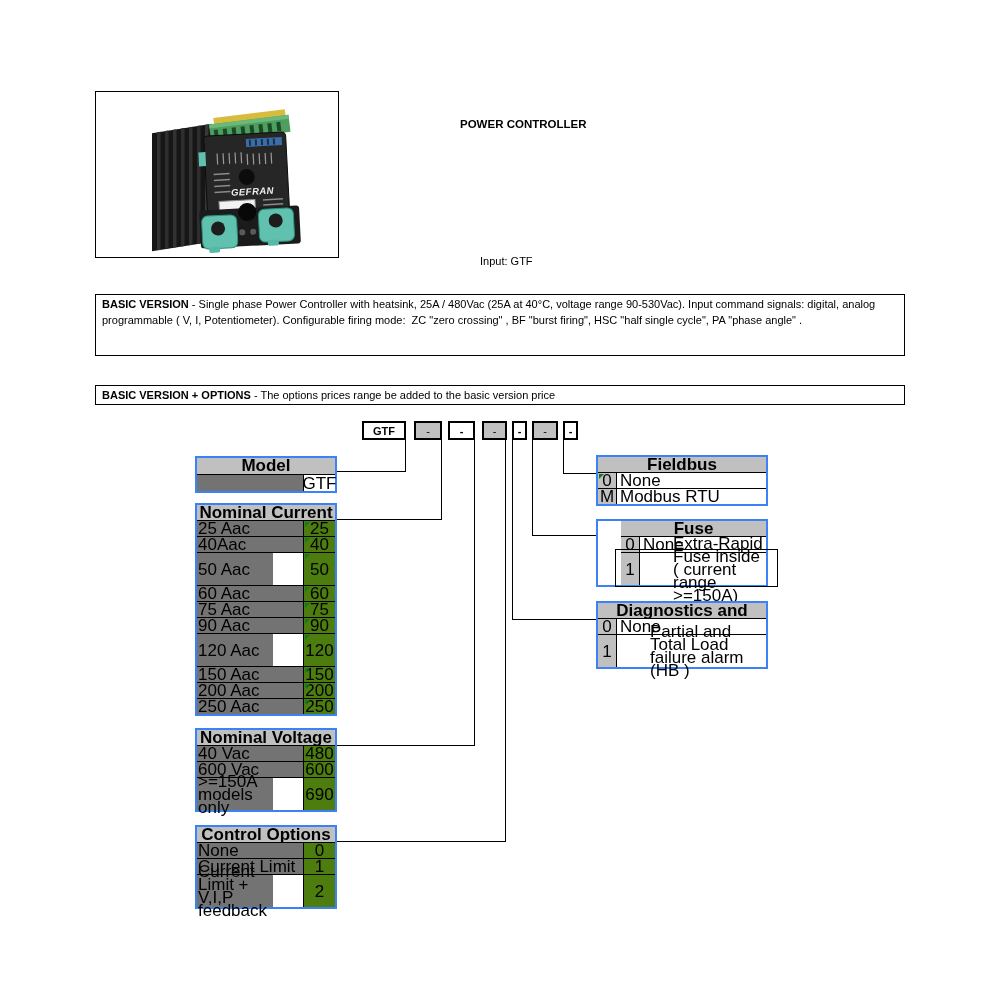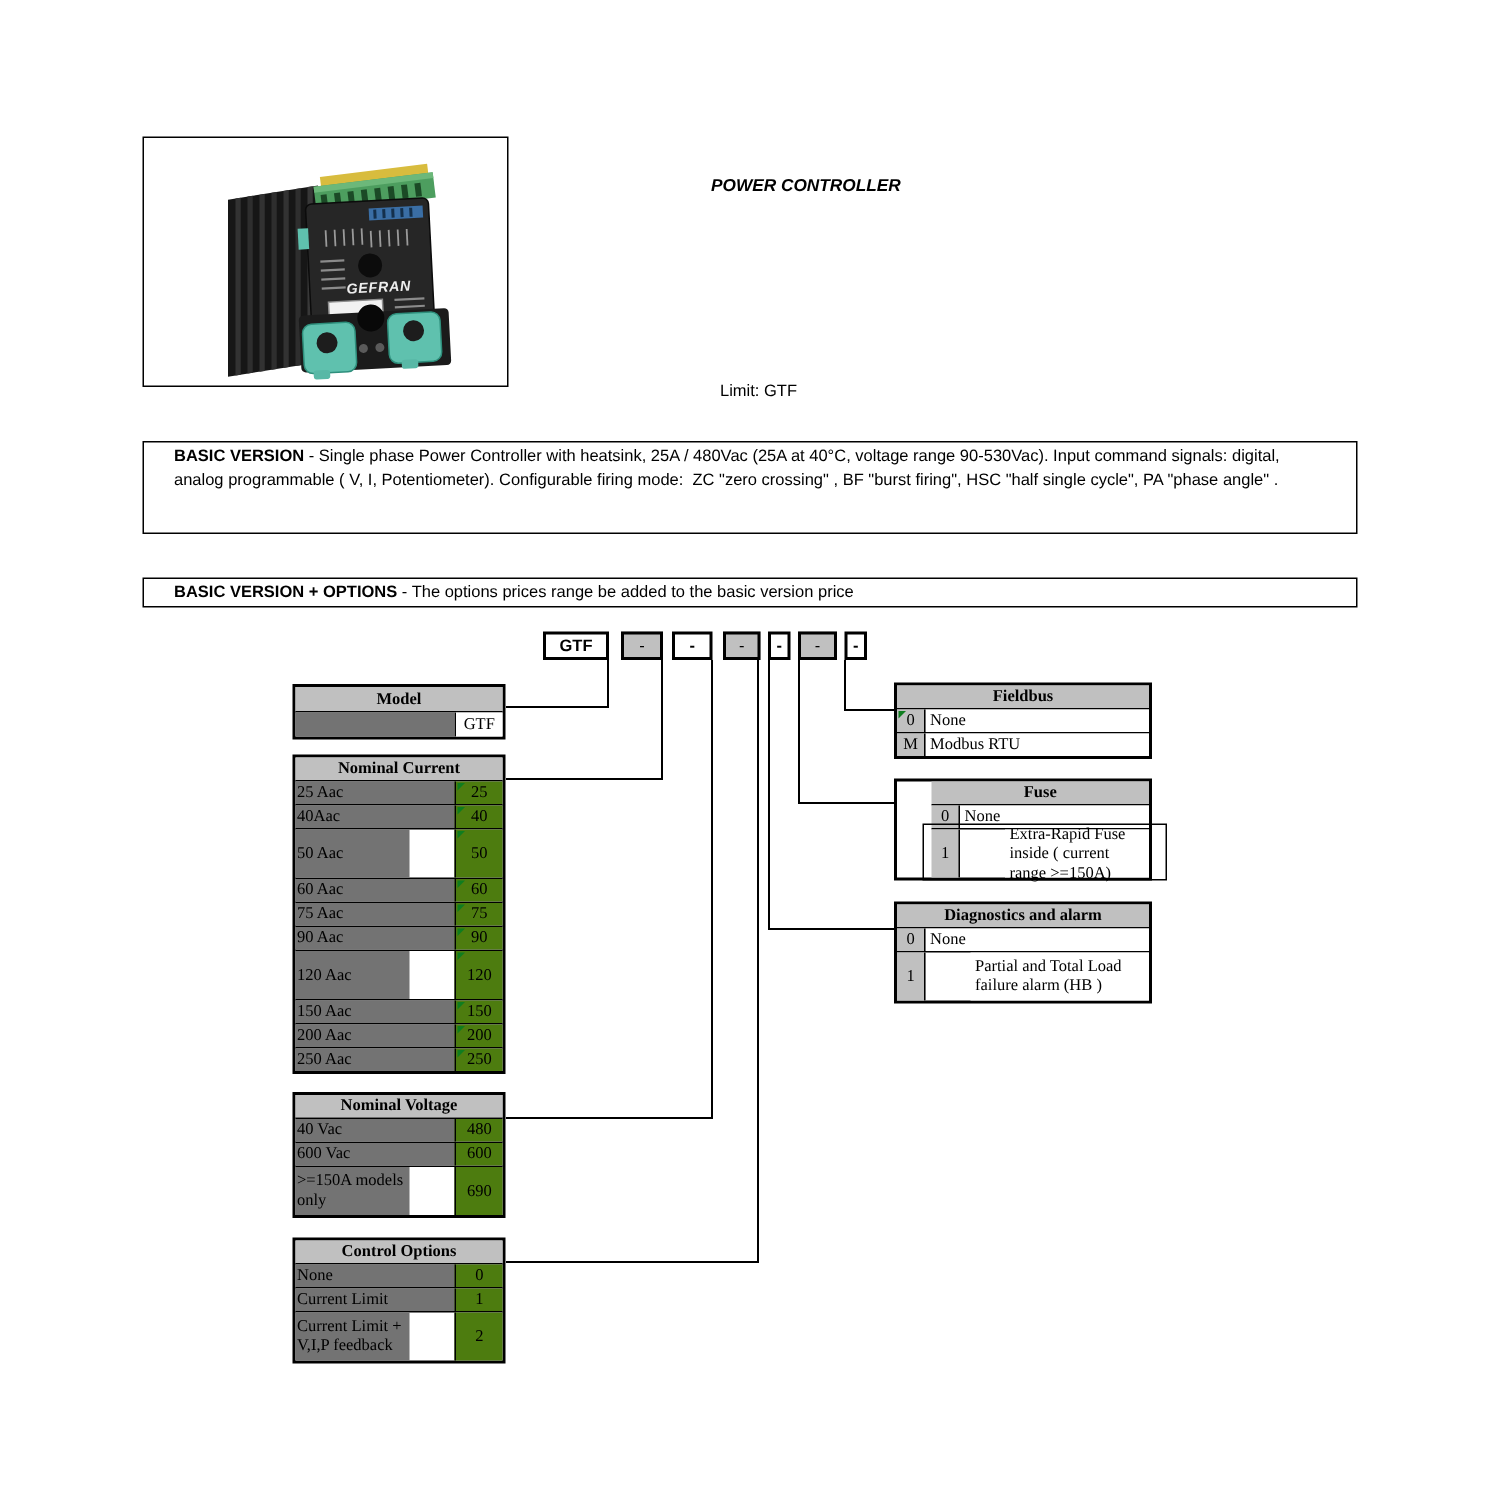--- a/index.html
+++ b/index.html
@@ -4,42 +4,42 @@
 <style>
   html,body{margin:0;padding:0;background:#fff;}
   .page{position:relative;width:1000px;height:1000px;background:#fff;
         font-family:"Liberation Sans",sans-serif;color:#000;overflow:hidden;}
   .abs{position:absolute;}
 
   
   .product-box{left:95px;top:91px;width:242px;height:165px;border:1px solid #000;background:#fff;}
 
   
-  .page-title{left:474px;top:118px;font-size:11.5px;font-weight:bold;font-style:italic;}
+  .page-title{left:460px;top:118px;font-size:11.5px;font-weight:bold;}
   .model-label{left:480px;top:255px;font-size:11px;}
 
   
   .panel{left:95px;width:810px;border:1px solid #000;box-sizing:border-box;
-         font-size:11px;line-height:15.5px;padding:2px 20px;}
+         font-size:11px;line-height:15.5px;padding:2px 6px;}
   .basic-panel{top:294px;height:62px;}
   .options-panel{top:385px;height:20px;line-height:15px;}
   .bold{font-weight:bold;}
   .pre{white-space:pre-wrap;}
 
   
   .cb{position:absolute;top:421px;height:19px;box-sizing:border-box;border:2px solid #000;
       display:flex;align-items:center;justify-content:center;
       font-size:11px;font-weight:bold;background:#fff;}
   .cb.gray{background:#c0c0c0;font-weight:normal;}
 
   
   .connectors{left:0;top:0;pointer-events:none;}
 
   
-  .tbl{position:absolute;border:2px solid #000000;box-sizing:border-box;background:#fff;font-size:11px;font-family:Liberation Serif, serif;}
+  .tbl{position:absolute;border:2px solid #3b82f6;box-sizing:border-box;background:#fff;font-size:17px;}
   .tbl.lt{left:195px;width:142px;}
   .tbl.rt{left:596px;width:172px;}
   .th{background:#c0c0c0;font-weight:bold;text-align:center;height:15px;line-height:15px;}
   .tr{display:flex;border-top:1px solid #000;box-sizing:border-box;height:16px;}
   .tr.tall{height:33px;gap:30px;}
   .td{box-sizing:border-box;display:flex;align-items:center;line-height:13px;}
   .desc{flex:1;padding-left:1px;background:#737373;}
   .code{width:32px;border-left:1px solid #000;background:#4d7c0f;
         justify-content:center;position:relative;}
   .code.nofill{background:#fff;}
@@ -131,21 +131,21 @@
         <circle cx="180" cy="130" r="7" fill="#1d1d1d"></circle>
         <circle cx="146" cy="140" r="3" fill="#5a5a5a"></circle>
         <circle cx="157" cy="140" r="3" fill="#5a5a5a"></circle>
         <rect x="112" y="153" width="11" height="6" rx="2" fill="#58b8a6"></rect>
         <rect x="171" y="149" width="11" height="6" rx="2" fill="#58b8a6"></rect>
       </g>
     </svg>
   </div>
 
   <div class="abs page-title">POWER CONTROLLER</div>
-  <div class="abs model-label">Limit: GTF</div>
+  <div class="abs model-label">Input: GTF</div>
 
   <div class="abs panel basic-panel"><span class="bold">BASIC VERSION</span><span class="pre"> - Single phase Power Controller with heatsink, 25A / 480Vac (25A at 40°C, voltage range 90-530Vac). Input command signals: digital, analog programmable ( V, I, Potentiometer). Configurable firing mode:  ZC "zero crossing" , BF "burst firing", HSC "half single cycle", PA "phase angle" .</span></div>
 
   <div class="abs panel options-panel"><span class="bold">BASIC VERSION + OPTIONS</span><span class="pre"> - The options prices range be added to the basic version price</span></div>
 
   <div class="cb" style="left:362px;width:44px;">GTF</div>
   <div class="cb gray" style="left:414px;width:28px;">-</div>
   <div class="cb" style="left:448px;width:27px;">-</div>
   <div class="cb gray" style="left:482px;width:25px;">-</div>
   <div class="cb" style="left:512px;width:15px;">-</div>

